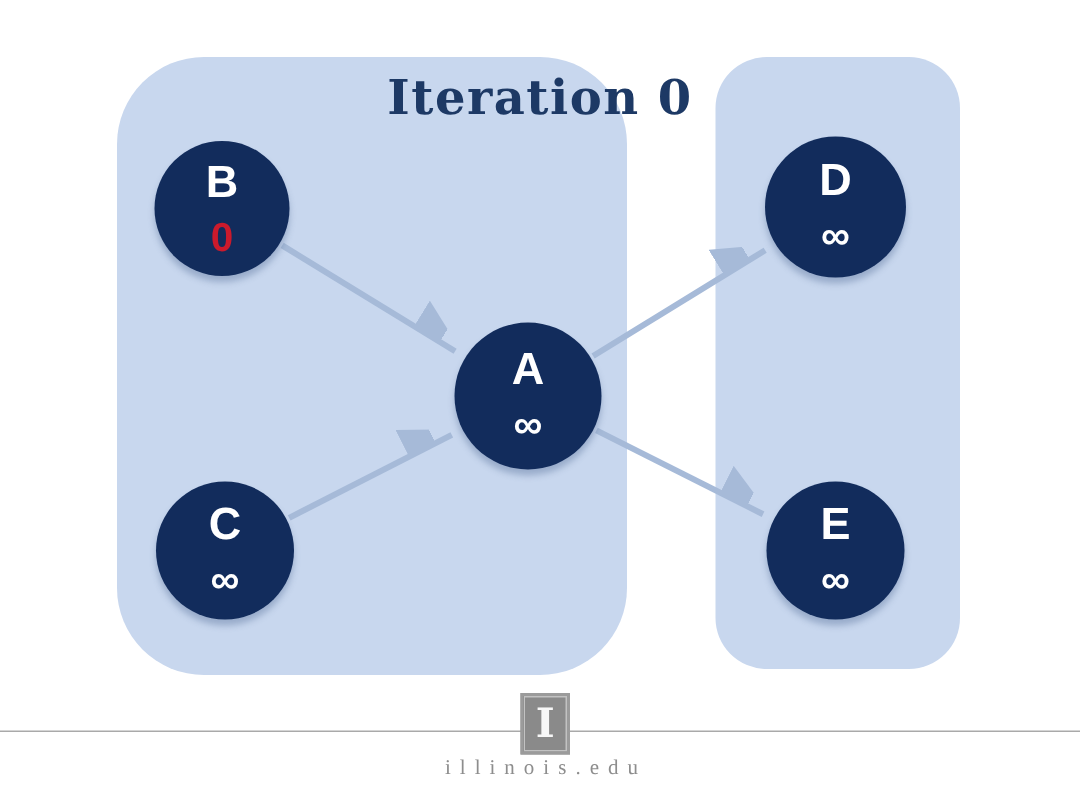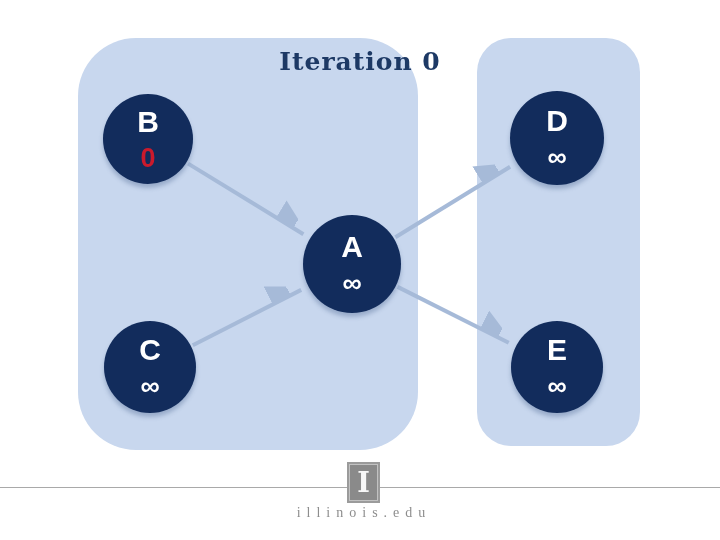--- a/index.html
+++ b/index.html
@@ -34,21 +34,21 @@
     border-radius: 34px;
   }
   .slide-title {
     position: absolute;
     left: 190px;
     top: 48px;
     width: 340px;
     text-align: center;
     font-family: "DejaVu Serif", "Liberation Serif", serif;
     font-weight: bold;
-    font-size: 25px;
+    font-size: 32px;
     letter-spacing: 1px;
     color: #1d3965;
     line-height: 1.1;
   }
   #edges-svg {
     position: absolute;
     left: 0;
     top: 0;
     width: 720px;
     height: 540px;

